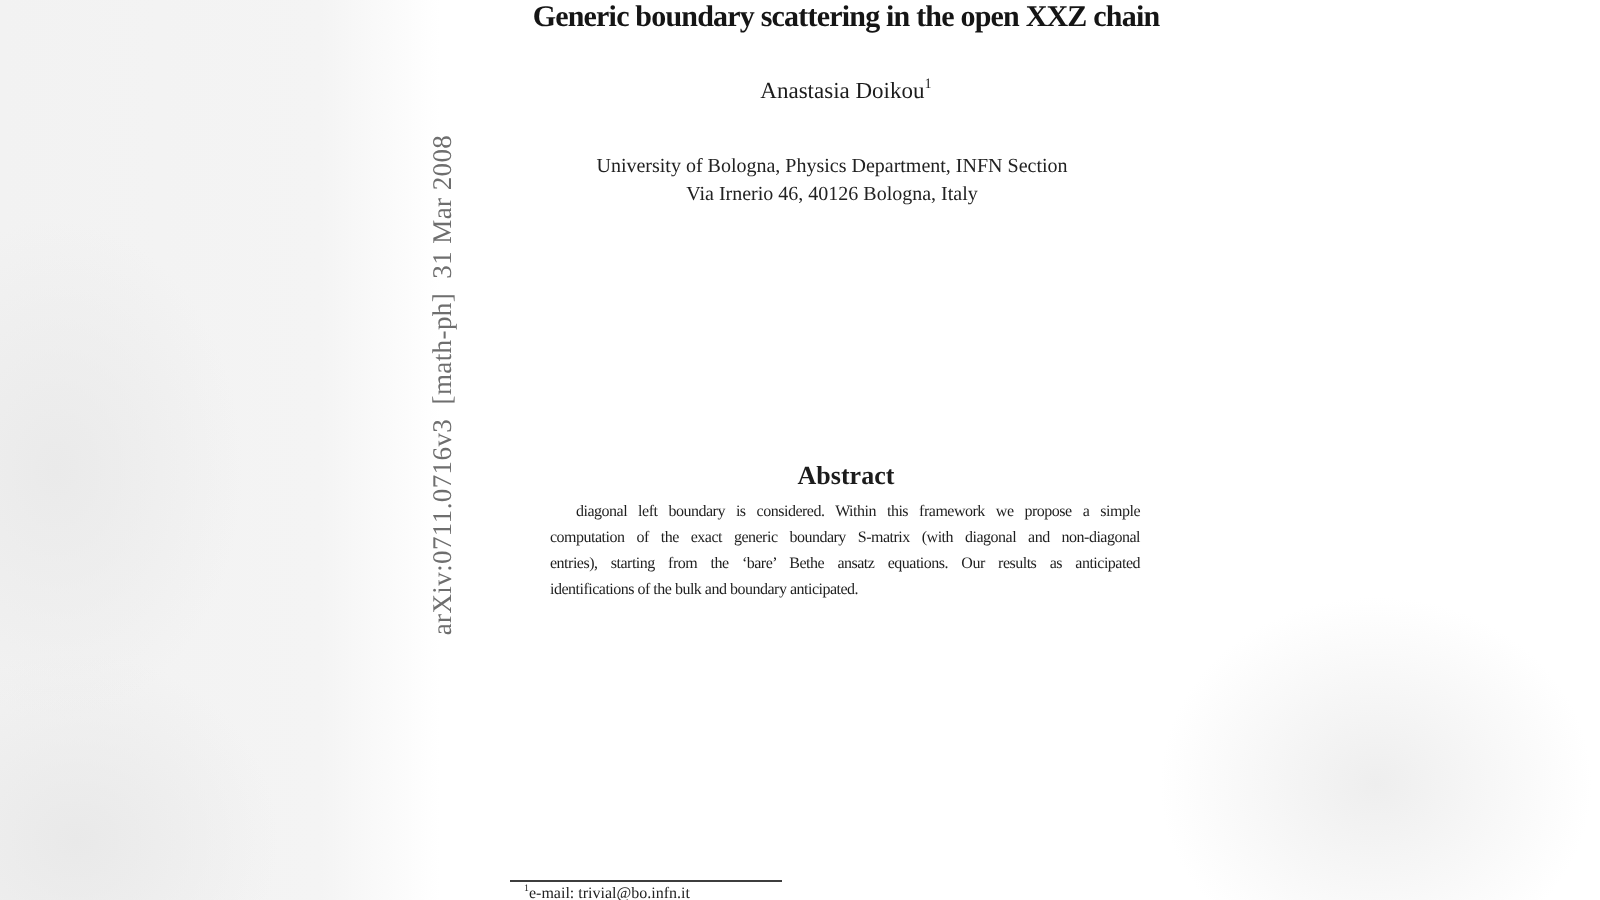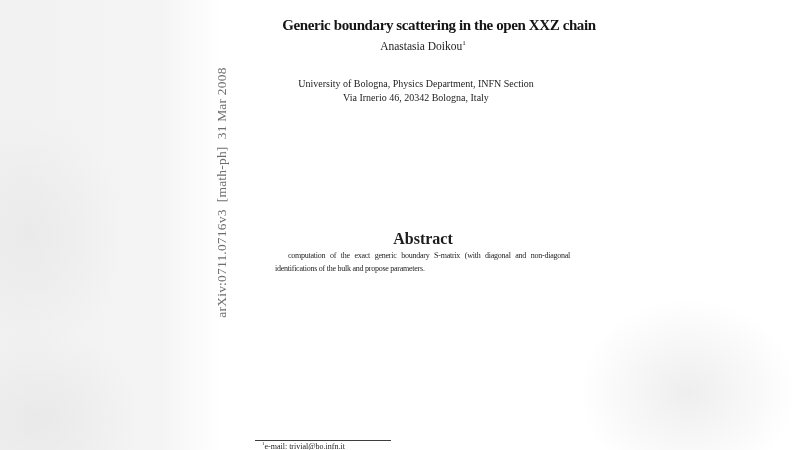--- a/index.html
+++ b/index.html
@@ -14,37 +14,37 @@
       radial-gradient(ellipse 130px 120px at 38px 420px, #e9e9e9 0%, rgba(255,255,255,0) 78%),
       linear-gradient(to right, #f2f2f2 0px, #f4f4f4 160px, #ffffff 220px, #ffffff 100%);
   }
   .watermark {
     position:absolute; left:82px; top:184px; width:280px; height:17px;
     transform:rotate(-90deg); transform-origin:center;
     font-size:13.5px; color:#6e6e6e; letter-spacing:0.2px;
     white-space:pre; text-align:center;
   }
   .title {
-    position:absolute; left:223px; top:0px; width:400px; margin:16px;
+    position:absolute; left:223px; top:0px; width:400px; margin:0;
     text-align:center; font-size:15px; font-weight:bold; letter-spacing:-0.4px;
     line-height:19px; color:#151515;
   }
   .author {
     position:absolute; left:223px; top:40px; width:400px;
     text-align:center; font-size:11.5px;
   }
   .affil {
     position:absolute; left:216px; width:400px;
     text-align:center; font-size:10px; color:#222;
   }
   .affil1 { top:78px; }
   .affil2 { top:92px; }
   .abs-head {
     position:absolute; left:223px; top:230px; width:400px;
-    text-align:center; font-size:16px; font-weight:bold;
+    text-align:center; font-size:13px; font-weight:bold;
   }
   .abs-body {
     position:absolute; left:275px; top:249px; width:295px;
     font-size:8px; letter-spacing:-0.25px; color:#1f1f1f;
   }
   .abs-line {
     height:13px; line-height:13px; white-space:nowrap;
     text-align:justify; text-align-last:justify;
   }
   .abs-line:first-child { text-indent:13px; }
@@ -66,27 +66,29 @@
   <div class="watermark">arXiv:0711.0716v3  [math-ph]  31 Mar 2008</div>
 
   <div>
 
     <h1 class="title">Generic boundary scattering in the open XXZ chain</h1>
 
     <div class="author"><span>Anastasia Doikou</span><sup>1</sup></div>
 
     <div class="affil affil1">University of Bologna, Physics Department, INFN Section</div>
 
-    <div class="affil affil2">Via Irnerio 46, 20342 Bologna, Italy</div>
+    <div class="affil affil2">Via Irnerio 46, 40126 Bologna, Italy</div>
 
     <div class="abs-head">Abstract</div>
 
     <div class="abs-body">
+      <div class="abs-line">diagonal left boundary is considered. Within this framework we propose a simple</div>
       <div class="abs-line">computation of the exact generic boundary S-matrix (with diagonal and non-diagonal</div>
-      <div class="abs-line">identifications of the bulk and propose parameters.</div>
+      <div class="abs-line">entries), starting from the ‘bare’ Bethe ansatz equations. Our results as anticipated</div>
+      <div class="abs-line">identifications of the bulk and boundary anticipated.</div>
     </div>
 
     <div class="foot-rule"></div>
 
     <div class="footnote"><sup>1</sup><span>e-mail: trivial@bo.infn.it</span></div>
 
   </div>
 </div>
 
 </body></html>

